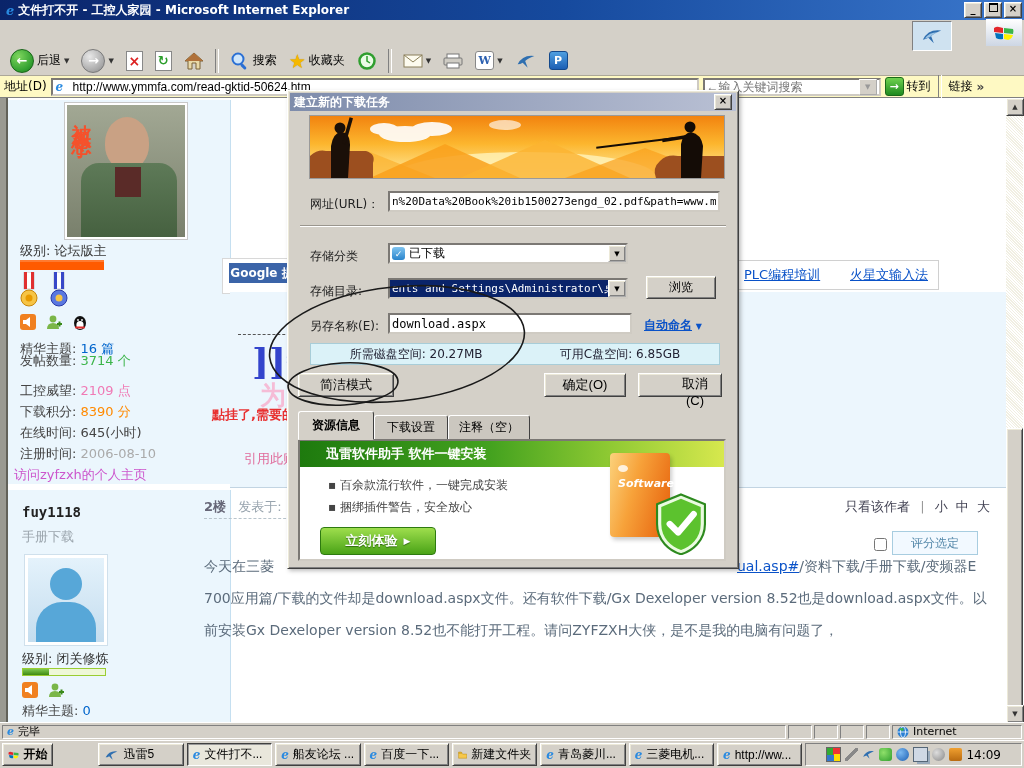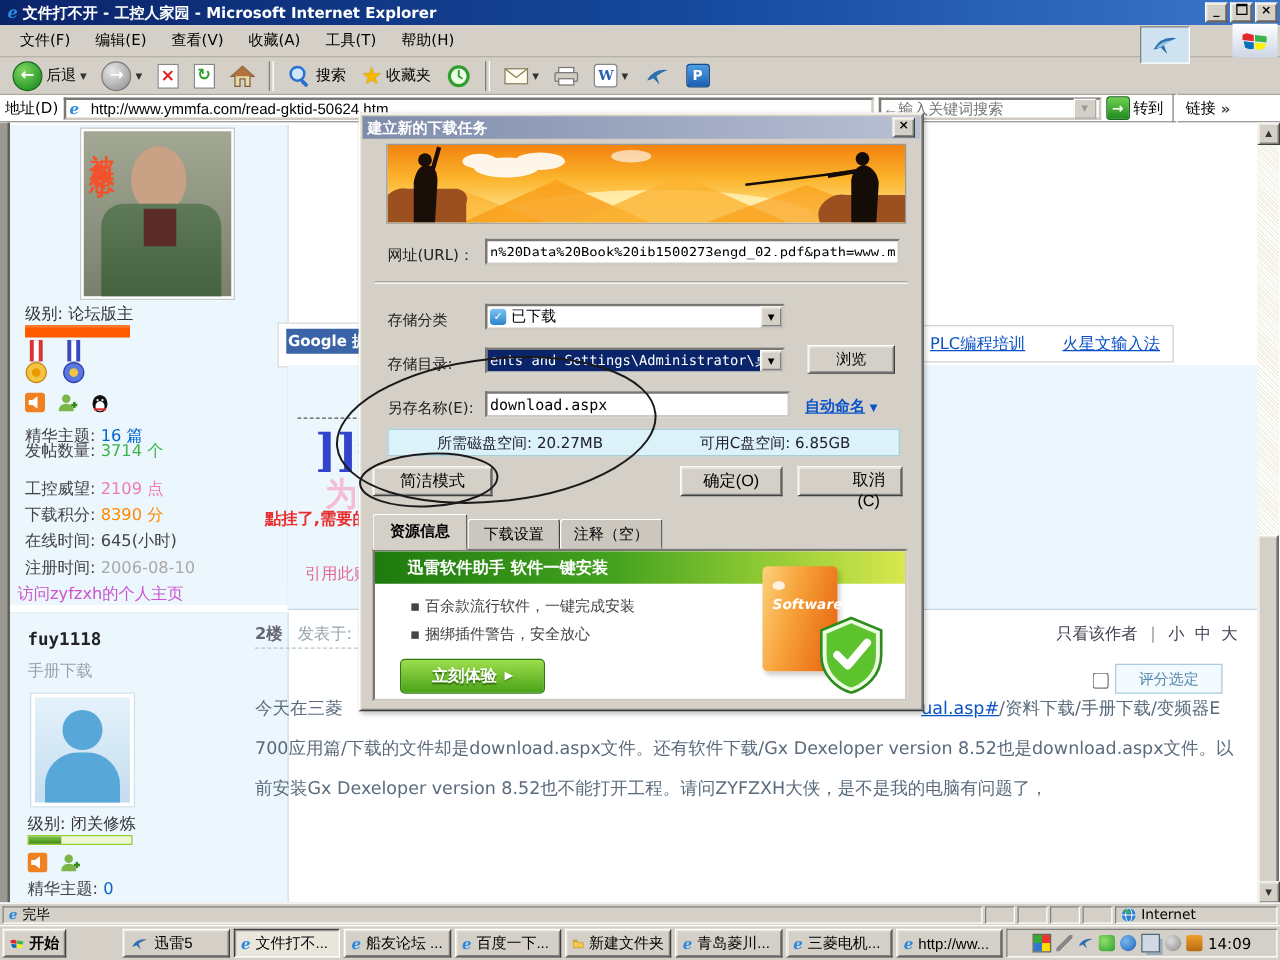--- a/index.html
+++ b/index.html
@@ -22,21 +22,21 @@
   .toolbar{left:0;top:46px;width:1024px;height:30px;background:#d4d0c8;border-bottom:1px solid #aca899;display:flex;align-items:center;padding-left:6px;box-sizing:border-box;gap:4px;}
   .tbtn{display:flex;align-items:center;gap:3px;padding:1px 4px;height:26px;}
   .circ{width:22px;height:22px;border-radius:50%;display:flex;align-items:center;justify-content:center;color:#fff;font-size:13px;font-weight:bold;}
   .circ.green{background:radial-gradient(circle at 35% 30%,#7fd65e,#2f9e2f 70%,#1c6e1c);border:1px solid #1a661a;}
   .circ.gray{background:radial-gradient(circle at 35% 30%,#e8e8e8,#a8a8a8 70%,#808080);border:1px solid #7a7a7a;}
   .doc{width:15px;height:18px;background:#fff;border:1px solid #888;display:flex;align-items:center;justify-content:center;font-weight:bold;}
   .vsep{width:2px;height:24px;border-left:1px solid #808080;border-right:1px solid #fff;margin:0 3px;}
   .mini{font-size:7px;color:#333;}
   .sq{width:17px;height:17px;border-radius:3px;display:flex;align-items:center;justify-content:center;font-weight:bold;font-size:11px;}
   
-  .addressbar{left:0;top:76px;width:1024px;height:22px;background:#ffffff;border-bottom:1px solid #808080;display:flex;align-items:center;padding:0 4px;box-sizing:border-box;gap:4px;}
+  .addressbar{left:0;top:76px;width:1024px;height:22px;background:#fef9c3;border-bottom:1px solid #808080;display:flex;align-items:center;padding:0 4px;box-sizing:border-box;gap:4px;}
   .addr-input{flex:0 0 auto;width:648px;height:18px;font-size:12px;padding:1px 2px 1px 20px;}
   .kw{width:178px;height:18px;background:#fff;border:2px inset #cfcbc3;color:#999;display:flex;align-items:center;box-sizing:border-box;}
   .kw input{border:none;outline:none;width:150px;font-size:12px;color:#888;background:transparent;}
   .drop17{width:16px;height:100%;background:#d4d0c8;border:1px outset #fff;font-size:7px;display:flex;align-items:center;justify-content:center;}
   
   .content{left:0;top:98px;width:1024px;height:624px;background:#fff;overflow:hidden;}
   .pgedge{left:0;top:0;width:8px;height:624px;background:#9a9a92;border-right:2px solid #62625a;box-sizing:border-box;}
   .sidepanel{background:#ebf6fd;border-right:1px solid #c5dff0;}
   .statrow{position:absolute;left:12px;font-size:13px;color:#444;white-space:nowrap;}
   .v0{color:#0065cc}.v1{color:#3cb54a}.v2{color:#f07ab5}.v3{color:#ff8a00}.v4{color:#444}.v5{color:#aaa}.v6{color:#aaa}
@@ -75,28 +75,20 @@
 <div id="screen">
 
   <div class="abs titlebar">
     <span class="ie-e" style="font-size:13px;margin:0 4px;">e</span>
     <span style="flex:1;">文件打不开 - 工控人家园 - Microsoft Internet Explorer</span>
     <span class="winctl raised">_</span>
     <span class="winctl raised"><span style="display:inline-block;width:7px;height:6px;border:1px solid #000;border-top-width:2px;"></span></span>
     <span class="winctl raised">×</span>
   </div>
 
-  <div class="abs menubar">
-    <span class="mi">文件(F)</span>
-    <span class="mi">编辑(E)</span>
-    <span class="mi">查看(V)</span>
-    <span class="mi">收藏(A)</span>
-    <span class="mi">工具(T)</span>
-    <span class="mi">帮助(H)</span>
-  </div>
 
   <div class="abs sunkpane" style="left:912px;top:21px;width:38px;height:28px;background:#cfe2f0;display:flex;align-items:center;justify-content:center;z-index:11;">
     <svg width="24" height="22" viewBox="0 0 24 24">
         <path d="M2 16 Q8 4 22 6 Q14 9 11 12 L14 20 Q10 16 8 14 Q5 16 2 16" fill="#2f6fb0"></path>
         <path d="M4 15 Q9 8 18 8 Q12 11 10 13" fill="#9cc4e4"></path>
       </svg>
   </div>
   <div class="abs" style="left:986px;top:19px;width:36px;height:27px;background:linear-gradient(#fff,#cdd6e4);display:flex;align-items:center;justify-content:center;z-index:11;">
     <svg width="22" height="20" viewBox="0 0 22 20">
       <path d="M1 5 Q4 3 6 4 L10 5 L10 10 L1 9 Z" fill="#e3262c"></path>

